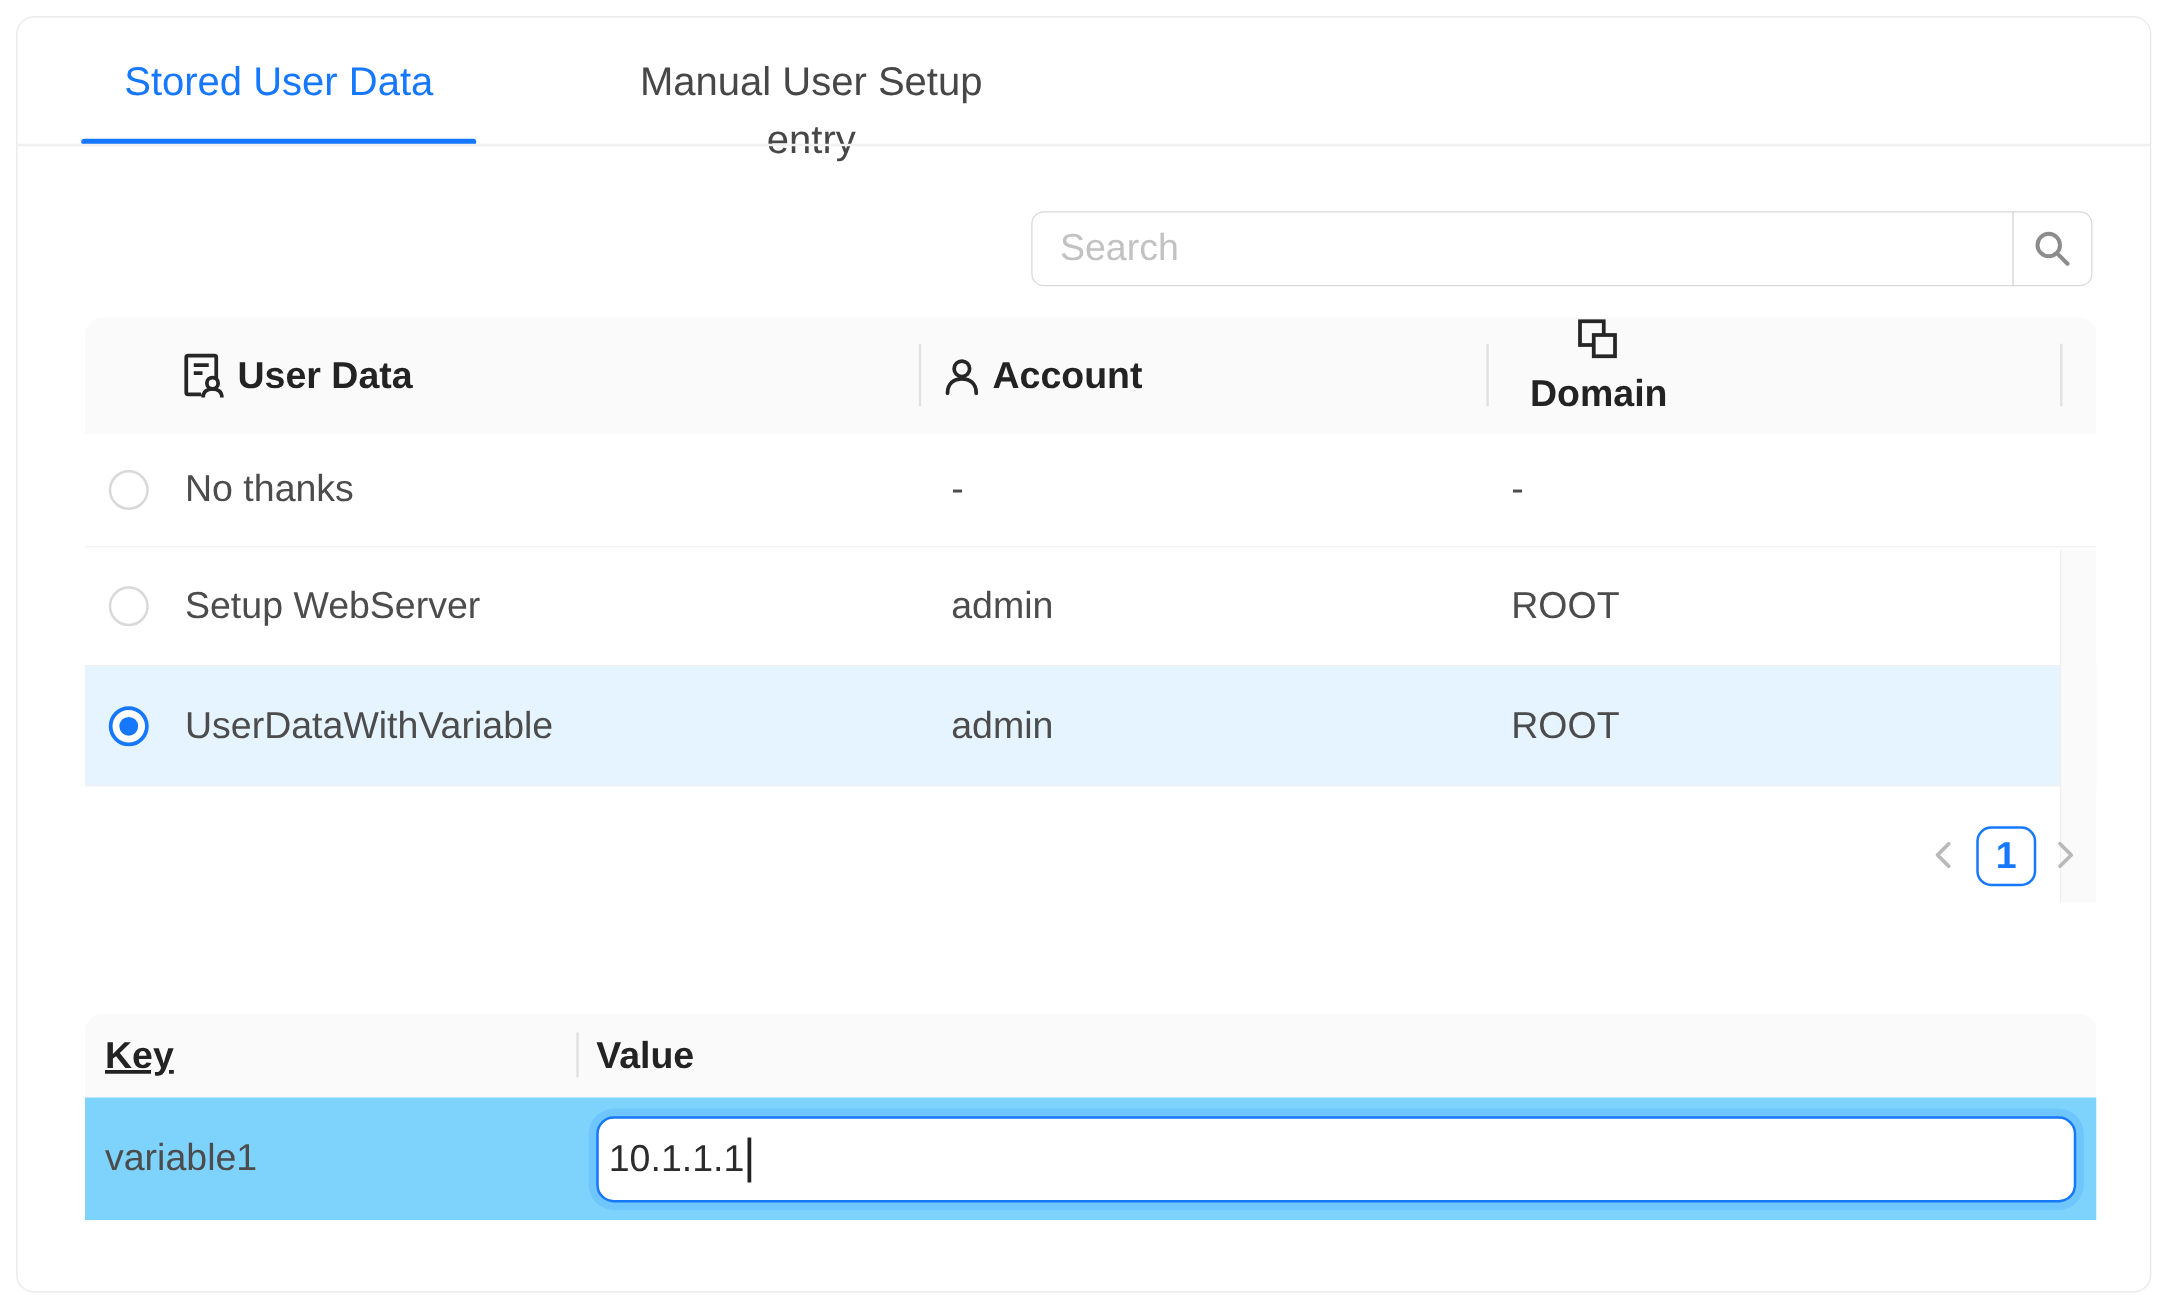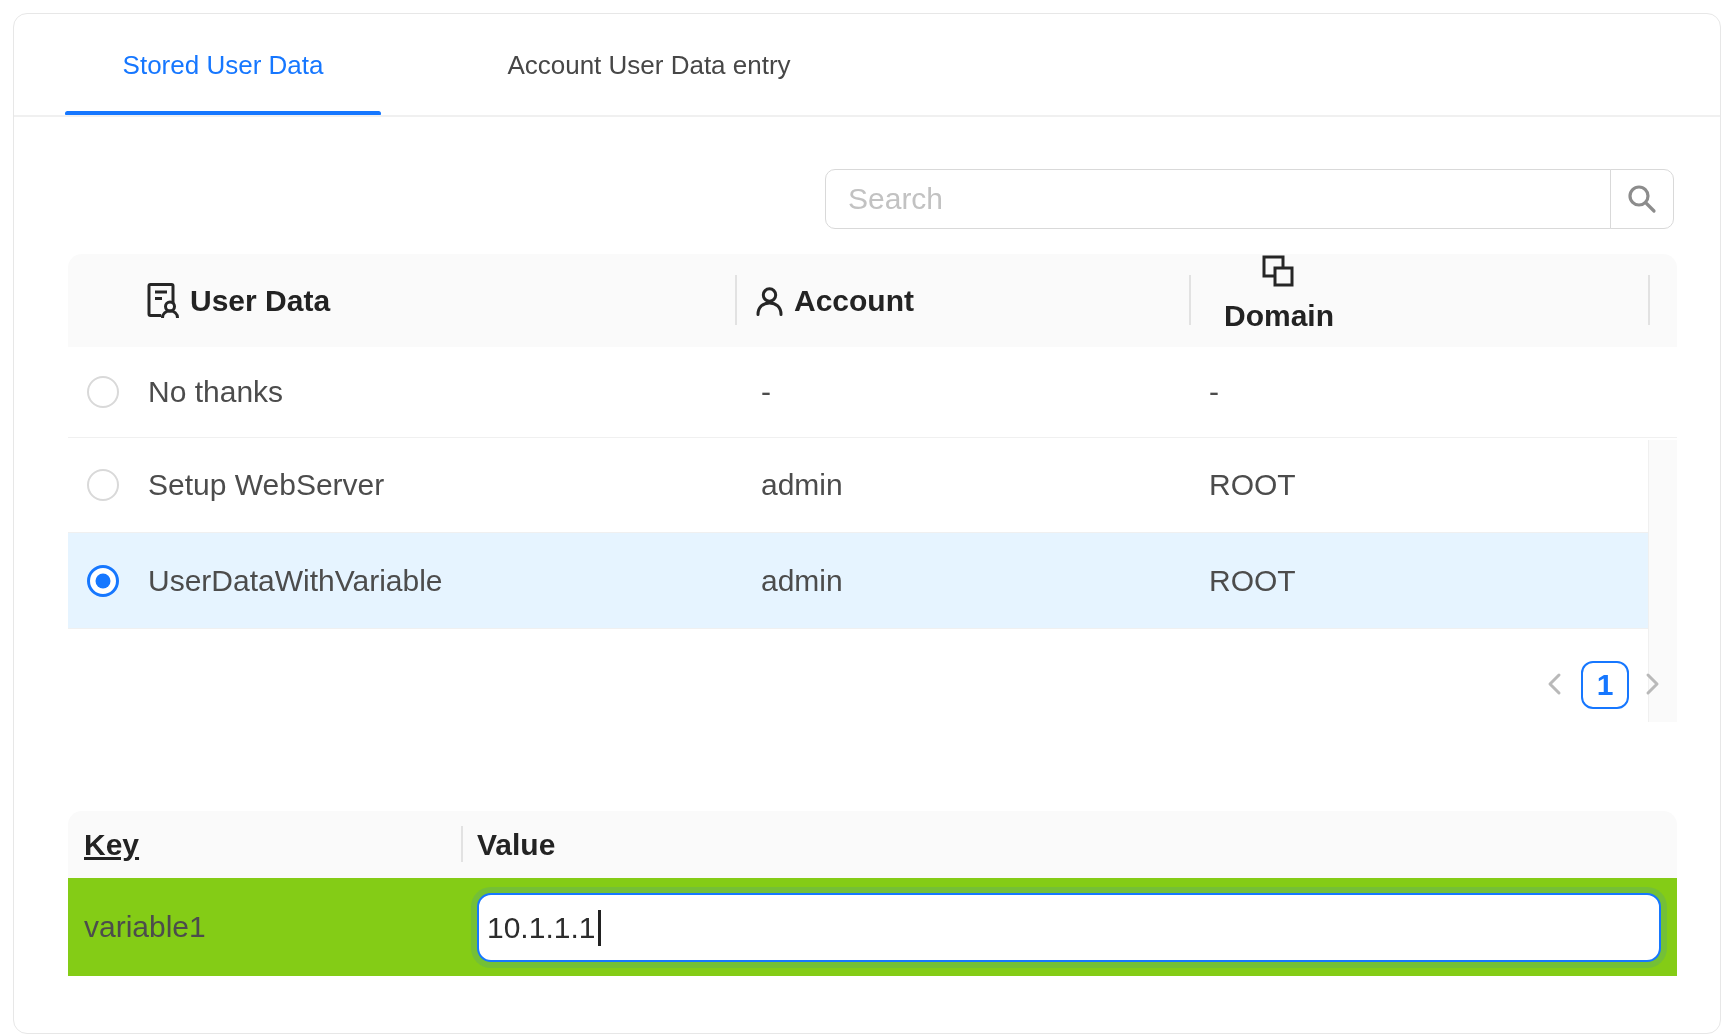--- a/index.html
+++ b/index.html
@@ -5,21 +5,21 @@
   * { margin:0; padding:0; box-sizing:border-box; }
   html,body { background:#ffffff; }
   body { font-family:"Liberation Sans", sans-serif; }
   .page { position:relative; width:1734px; height:1036px; background:#ffffff; overflow:hidden; }
 
   .card { position:absolute; left:13px; top:13px; width:1708px; height:1021px;
           background:#ffffff; border:1.5px solid #e7e7e7; border-radius:14px; }
 
   
   .tab { position:absolute; top:28px; height:46px; line-height:46px; text-align:center;
-         font-size:26px; font-weight:500; cursor:pointer; }
+         font-size:32px; font-weight:500; cursor:pointer; }
   .tab-active   { left:51px;  width:316px; color:#1677ff; }
   .tab-inactive { left:463px; width:344px; color:#474747; }
   .ink-bar { position:absolute; left:51px; top:97px; width:316px; height:5px;
              background:#1677ff; border-radius:3px; }
   .tabbar-border { position:absolute; left:0; top:101px; width:100%; height:1.5px; background:#f0f0f0; }
 
   
   .search-wrap { position:absolute; left:811px; top:155px; width:917px; height:60px;border-radius:19px; }
   .search-input { position:absolute; left:0; top:0; width:786px; height:60px;
                   border:1.5px solid #d9d9d9; border-radius:10px 0 0 10px;
@@ -68,40 +68,40 @@
              border:2px solid #1677ff; border-radius:12px; color:#1677ff;
              font-size:30px; font-weight:600; text-align:center; line-height:44px;
              background:#fff; cursor:pointer; }
 
   
   .kv { position:absolute; left:54px; top:797px; width:1609px; }
   .kv-header { position:relative; height:67px; background:#fafafa; border-radius:14px 14px 0 0; }
   .kv-h { position:absolute; top:50%; transform:translateY(-50%); font-size:30px; font-weight:600; color:#232323; }
   .kv-h.k { left:16px;text-decoration:underline; } .kv-h.v { left:409px; }
   .kv-sep { position:absolute; left:393px; top:15px; width:1.5px; height:36px; background:#e2e2e2; }
-  .kv-row { position:relative; height:98px; background:#84cc16; }
+  .kv-row { position:relative; height:98px; background:#7dd3fc; }
   .kv-key { position:absolute; left:16px; top:50%; transform:translateY(-50%);
             font-size:30px; color:#4c4c4c; }
   .kv-input { position:absolute; left:409px; top:15px; width:1184px; height:69px;
               background:#ffffff; border:2.5px solid #1677ff; border-radius:14px;
               box-shadow:0 0 0 6px rgba(22,119,255,0.14);
               display:flex; align-items:center; padding-left:8px;
               font-size:30px; color:#2c2c2c; cursor:text; }
   .caret { display:inline-block; width:2.5px; height:36px; background:#222; margin-left:3px; }
 
   svg { display:block; }
 </style>
 </head>
 <body>
 
 <div class="page">
   <div class="card">
 
     <div class="tab tab-active">Stored User Data</div>
-    <div class="tab tab-inactive">Account User Data entry</div>
+    <div class="tab tab-inactive">Manual User Setup entry</div>
     <div class="ink-bar"></div>
     <div class="tabbar-border"></div>
 
     <div class="search-wrap">
       <input class="search-input" placeholder="Search" style="">
       <button class="search-btn">
         <svg width="34" height="34" viewBox="0 0 34 34" fill="none" stroke="#8c8c8c" stroke-width="3.2" stroke-linecap="round">
           <circle cx="14" cy="14" r="9"></circle>
           <line x1="21.5" y1="21.5" x2="29" y2="29"></line>
         </svg>

